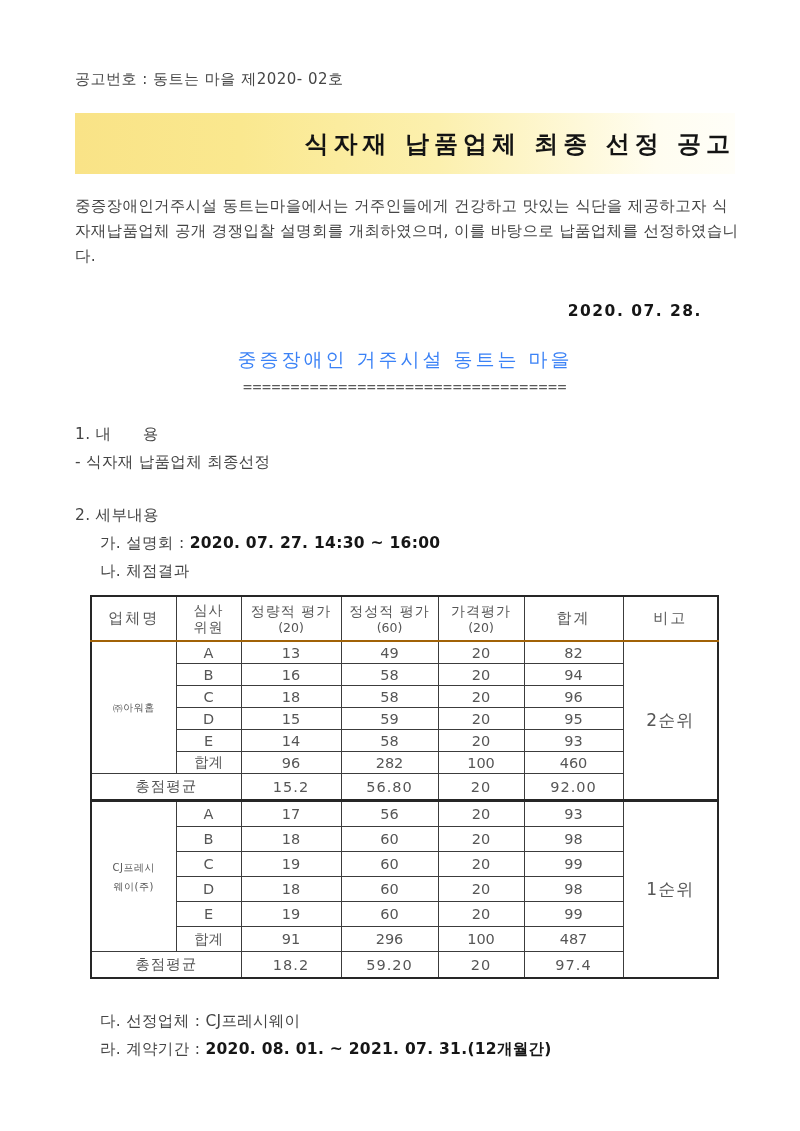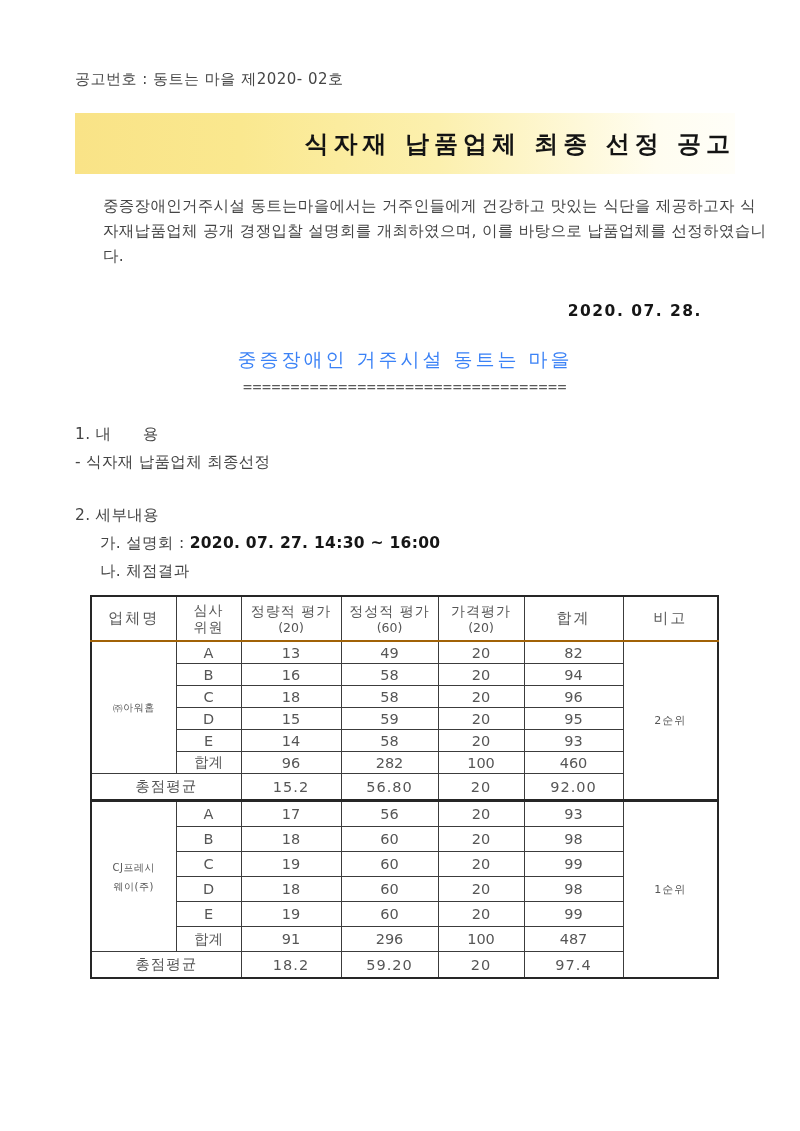--- a/index.html
+++ b/index.html
@@ -13,21 +13,21 @@
 
   .ann-no { font-size:15px; letter-spacing:0.5px; white-space:pre-wrap; }
 
   .banner {
     margin-top:24px; height:61px;
     display:flex; align-items:center; justify-content:flex-end;
     background:linear-gradient(90deg,#f9e387 0%,#fae88f 25%,#fcf0ae 55%,#fffdf0 88%,#fffef8 100%);
   }
   .banner-title { font-size:24px; font-weight:bold; color:#141414; letter-spacing:5px; white-space:pre-wrap; }
 
-  .intro { margin-top:20px; font-size:15.5px; line-height:25px; width:668px; letter-spacing:0.3px;margin-left:28px; }
+  .intro { margin-top:20px; font-size:15.5px; line-height:25px; width:668px; letter-spacing:0.3px; }
 
   .date-line { margin-top:33px; text-align:right; padding-right:33px; font-size:15.5px; font-weight:bold; color:#161616; letter-spacing:1.5px; }
 
   .org { margin-top:27px; text-align:center; font-size:19px; letter-spacing:3px; color:#3b82f6; white-space:pre-wrap; }
   .divider { margin-top:5px; text-align:center; font-size:15px; color:#5a5a5a; letter-spacing:0.5px; font-family:"DejaVu Sans Mono","Liberation Mono",monospace; }
 
   .sec { font-size:15.5px; line-height:28px; letter-spacing:0.3px; }
   .sec1 { margin-top:24px; }
   .sec2 { margin-top:25px; }
   .sec3 { margin-top:28px; }
@@ -42,21 +42,21 @@
   }
   .score th, .score td { border:1px solid #3c3c3c; text-align:center; vertical-align:middle; font-weight:normal; padding:0 2px; overflow:hidden; }
   .score thead th { border-bottom:2px solid #a16207; height:43px; font-size:15px; letter-spacing:2px; }
   .score thead th .h2line { font-size:14px; letter-spacing:1px; line-height:17px; }
   .score thead th .hsub { font-size:12.5px; letter-spacing:0; line-height:15px; }
   .drow td { height:21px; font-size:14.5px; }
   .b2 td { height:24px; }
   .avg-row td { height:25px; font-size:14.5px; letter-spacing:1px; }
   .sep td { border-top:3px solid #262626; }
   td.company { font-size:10px; letter-spacing:0.5px; line-height:19px; }
-  td.rank { font-size:11px; letter-spacing:1px; }
+  td.rank { font-size:17px; letter-spacing:1px; }
 </style>
 </head>
 <body>
 
 <div class="page">
 
   <div class="ann-no">공고번호 : 동트는 마을 제2020- 02호</div>
 
   <div class="banner">
     <div class="banner-title">식자재 납품업체 최종 선정 공고</div>
@@ -220,14 +220,18 @@
       <tr class="avg-row b2">
         <td colspan="2">총점평균</td>
         <td>18.2</td>
         <td>59.20</td>
         <td>20</td>
         <td>97.4</td>
       </tr>
     </tbody>
   </table>
 
+  <div class="sec sec3">
+    <div class="line sub-item">다. 선정업체 : CJ프레시웨이</div>
+    <div class="line sub-item"><span>라. 계약기간 : </span><span class="bold-val">2020. 08. 01. ~ 2021. 07. 31.(12개월간)</span></div>
+  </div>
 
 </div>
 
 </body></html>

